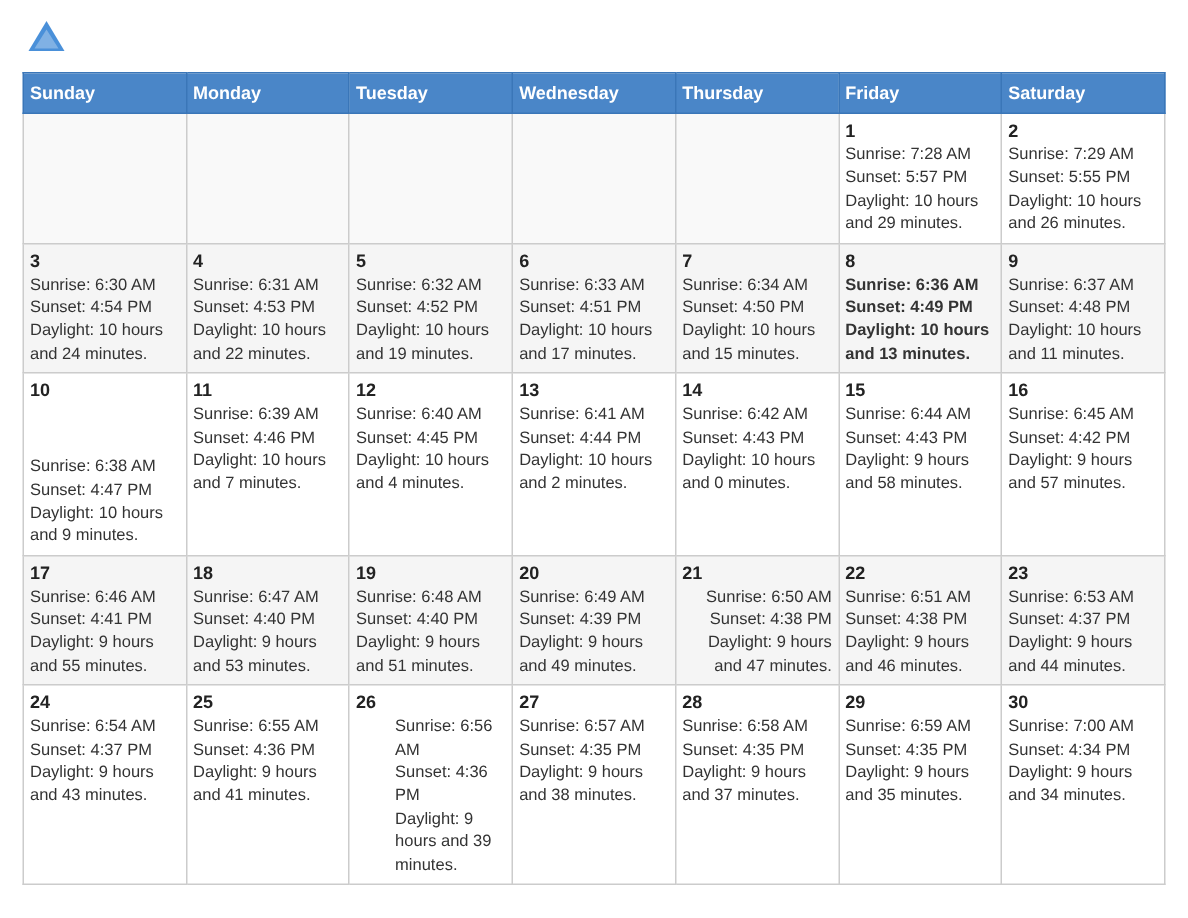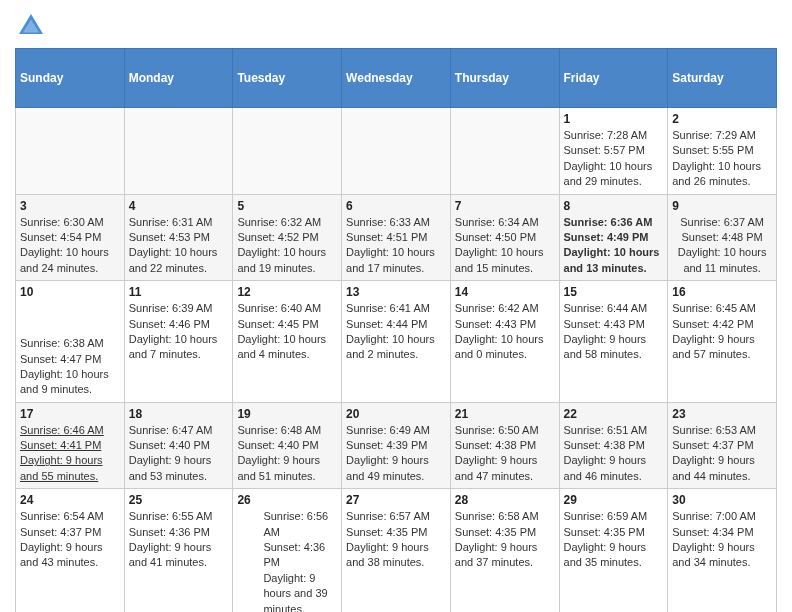--- a/index.html
+++ b/index.html
@@ -55,21 +55,21 @@
     table {
       width: 100%;
       border-collapse: collapse;
       table-layout: fixed;
     }
     thead tr th {
       background-color: #4a86c8;
       color: #fff;
       font-size: 12px;
       font-weight: bold;
-      padding: 22px 4px;
+      padding: 6px 4px;
       text-align: left;
       border: 1px solid #3a76b8;
     }
     tbody tr td {
       vertical-align: top;
       font-size: 10.5px;
       color: #222;
       padding: 4px 4px;
       border: 1px solid #ccc;
       height: 80px;
@@ -177,21 +177,21 @@
 Daylight: 10 hours and 15 minutes.</div>
         </td>
         <td>
           <span class="day-num">8</span>
           <div class="day-info" style="white-space: pre-line; font-weight: bold;">Sunrise: 6:36 AM
 Sunset: 4:49 PM
 Daylight: 10 hours and 13 minutes.</div>
         </td>
         <td>
           <span class="day-num">9</span>
-          <div class="day-info" style="white-space: pre-line; text-align: center;">Sunrise: 6:37 AM
+          <div class="day-info" style="white-space: pre-line;">Sunrise: 6:37 AM
 Sunset: 4:48 PM
 Daylight: 10 hours and 11 minutes.</div>
         </td>
       </tr>
       <tr>
         <td>
           <span class="day-num">10</span>
           <div class="day-info" style="white-space: pre-line; margin-top: 37px;">Sunrise: 6:38 AM
 Sunset: 4:47 PM
 Daylight: 10 hours and 9 minutes.</div>
@@ -229,21 +229,21 @@
         <td>
           <span class="day-num">16</span>
           <div class="day-info" style="white-space: pre-line;">Sunrise: 6:45 AM
 Sunset: 4:42 PM
 Daylight: 9 hours and 57 minutes.</div>
         </td>
       </tr>
       <tr>
         <td>
           <span class="day-num">17</span>
-          <div class="day-info" style="white-space: pre-line; text-decoration: underline;">Sunrise: 6:46 AM
+          <div class="day-info" style="white-space: pre-line;">Sunrise: 6:46 AM
 Sunset: 4:41 PM
 Daylight: 9 hours and 55 minutes.</div>
         </td>
         <td>
           <span class="day-num">18</span>
           <div class="day-info" style="white-space: pre-line;">Sunrise: 6:47 AM
 Sunset: 4:40 PM
 Daylight: 9 hours and 53 minutes.</div>
         </td>
         <td>
@@ -253,21 +253,21 @@
 Daylight: 9 hours and 51 minutes.</div>
         </td>
         <td>
           <span class="day-num">20</span>
           <div class="day-info" style="white-space: pre-line;">Sunrise: 6:49 AM
 Sunset: 4:39 PM
 Daylight: 9 hours and 49 minutes.</div>
         </td>
         <td>
           <span class="day-num">21</span>
-          <div class="day-info" style="white-space: pre-line;">Sunrise: 6:50 AM
+          <div class="day-info" style="white-space: pre-line; text-align: right;">Sunrise: 6:50 AM
 Sunset: 4:38 PM
 Daylight: 9 hours and 47 minutes.</div>
         </td>
         <td>
           <span class="day-num">22</span>
           <div class="day-info" style="white-space: pre-line;">Sunrise: 6:51 AM
 Sunset: 4:38 PM
 Daylight: 9 hours and 46 minutes.</div>
         </td>
         <td>

